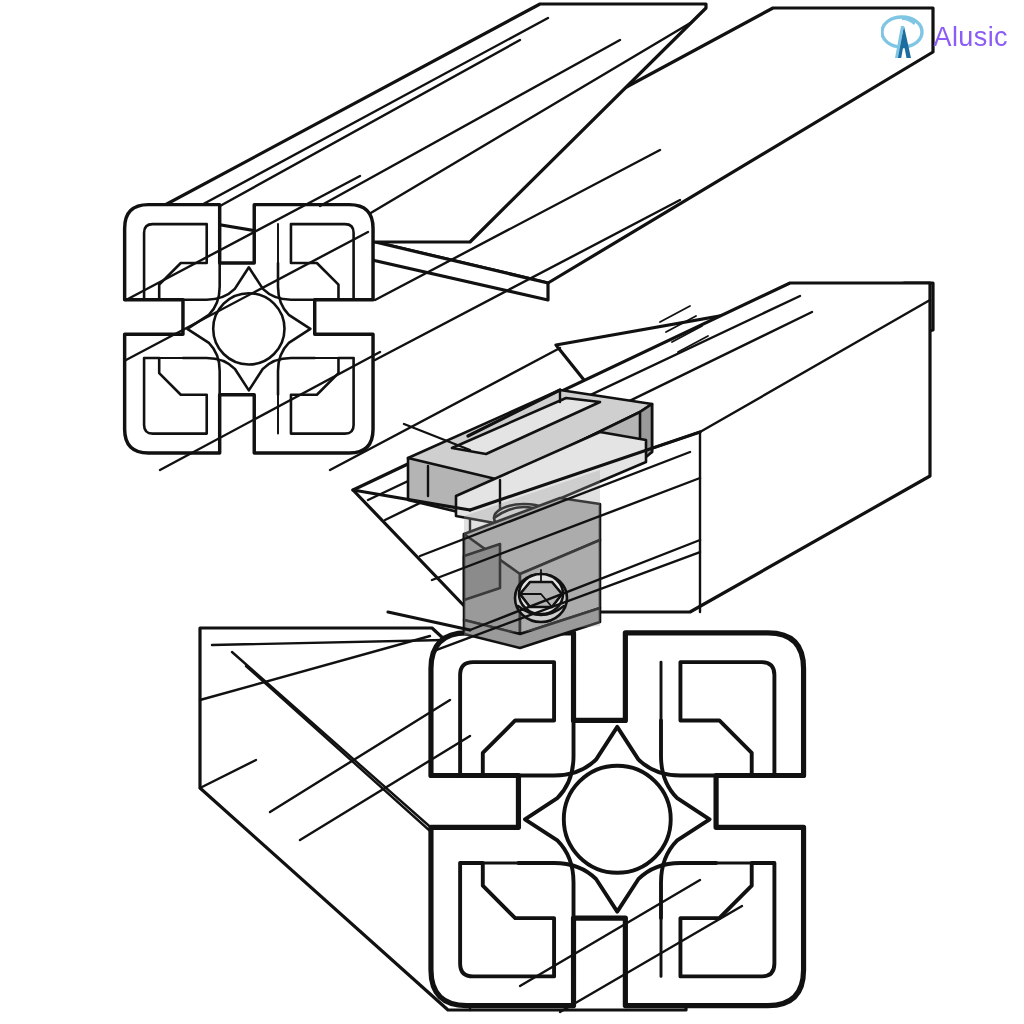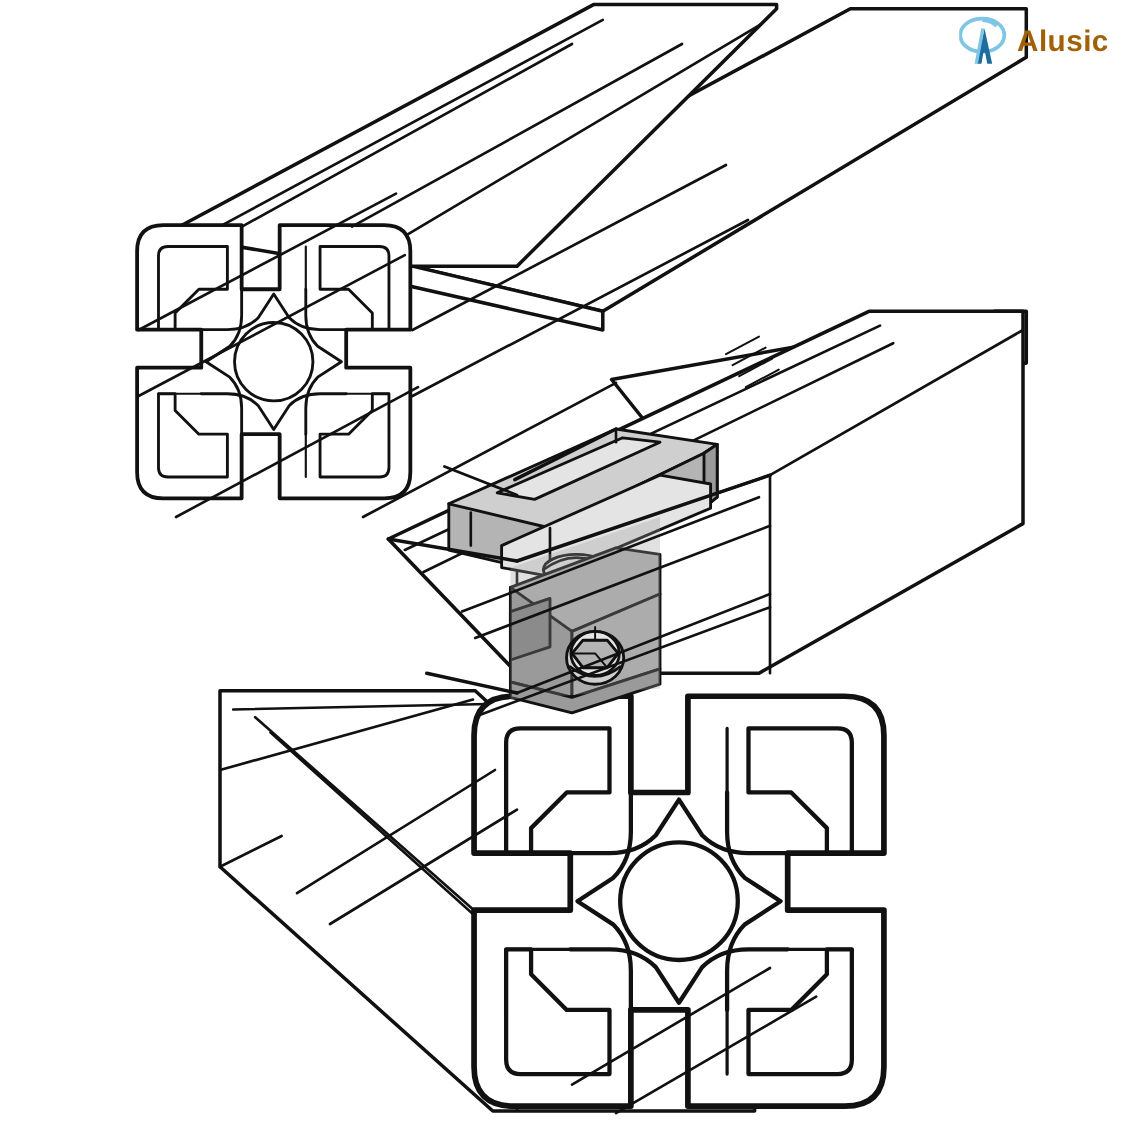--- a/index.html
+++ b/index.html
@@ -45,23 +45,23 @@
     user-select: none;
   }
   #brand-logo-mark {
     width: 44px;
     height: 48px;
     display: block;
   }
   #brand-wordmark {
     font-family: "Liberation Sans", sans-serif;
     font-size: 27px;
-    font-weight: 700;
+    font-weight: 400;
     letter-spacing: 0.4px;
-    color: #a16207;
+    color: #8b5cf6;
     line-height: 1;
     padding-bottom: 2px;
   }
 </style>
 </head>
 <body>
 
 <div id="illustration-root">
 
   <svg id="technical-drawing" viewBox="0 0 1024 1024" xmlns="http://www.w3.org/2000/svg">

